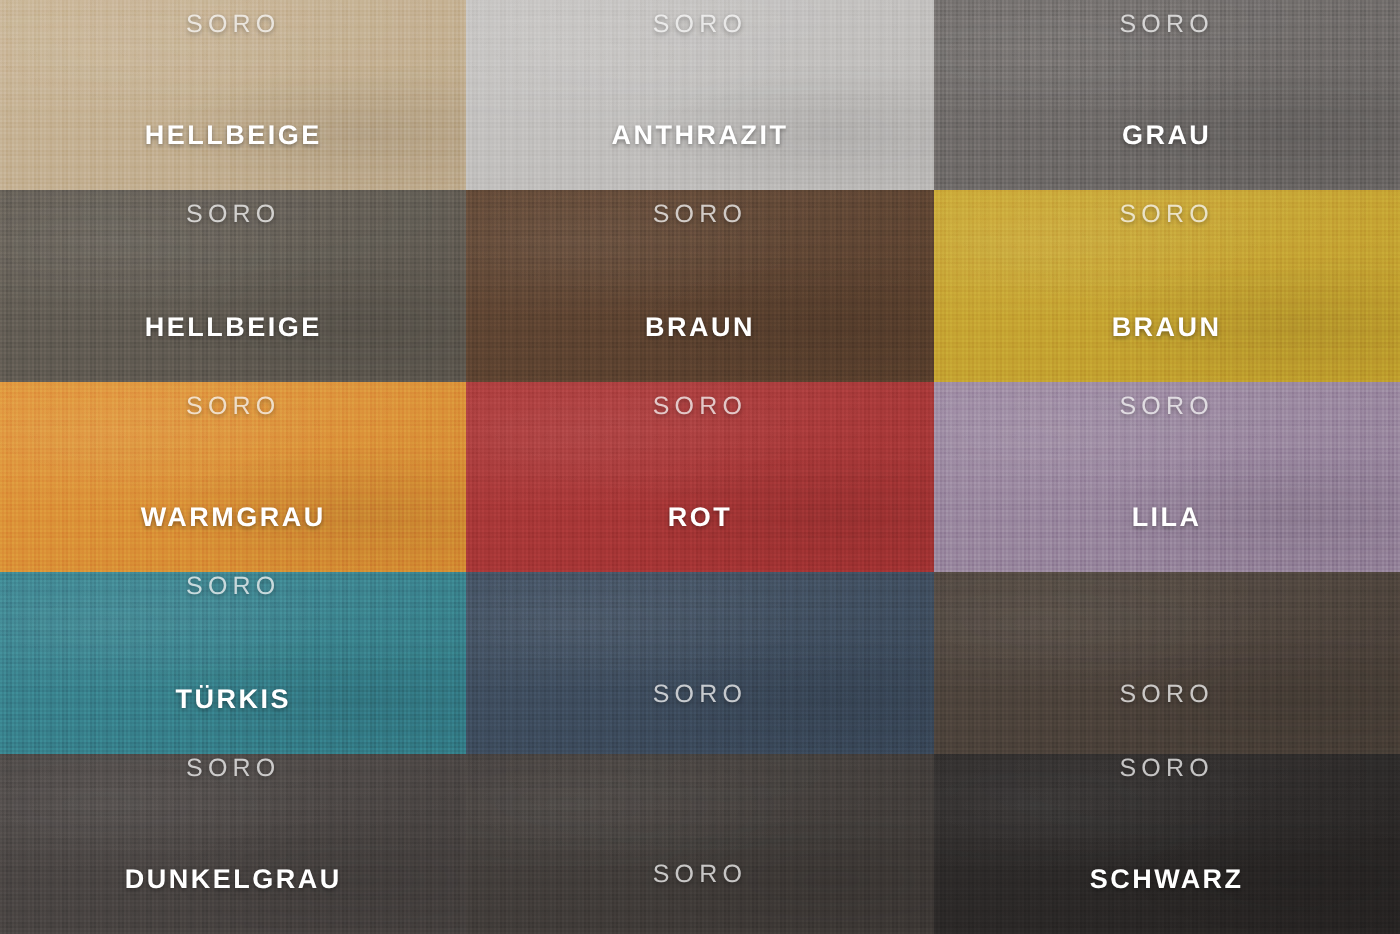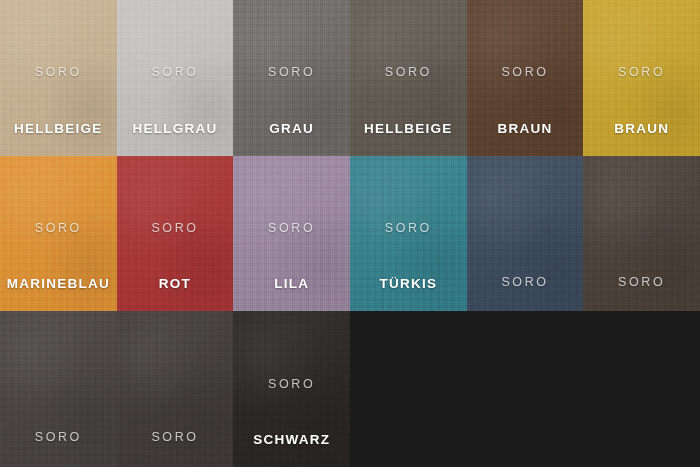--- a/index.html
+++ b/index.html
@@ -6,21 +6,21 @@
   html, body {
     margin: 0;
     padding: 0;
     background: #1b1b1b;
   }
   #swatch-grid {
     position: relative;
     width: 700px;
     height: 467px;
     display: grid;
-    grid-template-columns: repeat(6, 1fr);
+    grid-template-columns: repeat(3, 1fr);
     grid-template-rows: repeat(3, 1fr);
     overflow: hidden;
     font-family: "Liberation Sans", sans-serif;
   }
   .swatch {
     position: relative;
     overflow: hidden;
     display: flex;
     flex-direction: column;
     align-items: center;
@@ -105,21 +105,21 @@
       <div class="label-block">
         <span class="swatch-brand">SORO</span>
         <span class="swatch-name">HELLBEIGE</span>
       </div>
     </div>
     <div class="swatch" style="background-color: rgb(197, 195, 193);">
       <span class="mottle"></span>
       <span class="weave"></span>
       <div class="label-block">
         <span class="swatch-brand">SORO</span>
-        <span class="swatch-name">HELLGRAU</span>
+        <span class="swatch-name">ANTHRAZIT</span>
       </div>
     </div>
     <div class="swatch" style="background-color: rgb(110, 106, 104);">
       <span class="mottle"></span>
       <span class="weave"></span>
       <div class="label-block">
         <span class="swatch-brand">SORO</span>
         <span class="swatch-name">GRAU</span>
       </div>
     </div>
@@ -145,21 +145,21 @@
       <div class="label-block">
         <span class="swatch-brand">SORO</span>
         <span class="swatch-name">BRAUN</span>
       </div>
     </div>
     <div class="swatch" style="background-color: rgb(224, 146, 52);">
       <span class="mottle"></span>
       <span class="weave"></span>
       <div class="label-block">
         <span class="swatch-brand">SORO</span>
-        <span class="swatch-name">MARINEBLAU</span>
+        <span class="swatch-name">WARMGRAU</span>
       </div>
     </div>
     <div class="swatch" style="background-color: rgb(169, 52, 52);">
       <span class="mottle"></span>
       <span class="weave"></span>
       <div class="label-block">
         <span class="swatch-brand">SORO</span>
         <span class="swatch-name">ROT</span>
       </div>
     </div>
@@ -191,20 +191,21 @@
       <span class="weave"></span>
       <div class="label-block">
         <span class="swatch-brand">SORO</span>
       </div>
     </div>
     <div class="swatch" style="background-color: rgb(71, 66, 64);">
       <span class="mottle"></span>
       <span class="weave"></span>
       <div class="label-block">
         <span class="swatch-brand">SORO</span>
+        <span class="swatch-name">DUNKELGRAU</span>
       </div>
     </div>
     <div class="swatch" style="background-color: rgb(63, 58, 55);">
       <span class="mottle"></span>
       <span class="weave"></span>
       <div class="label-block">
         <span class="swatch-brand">SORO</span>
       </div>
     </div>
     <div class="swatch" style="background-color: rgb(40, 37, 36);">

